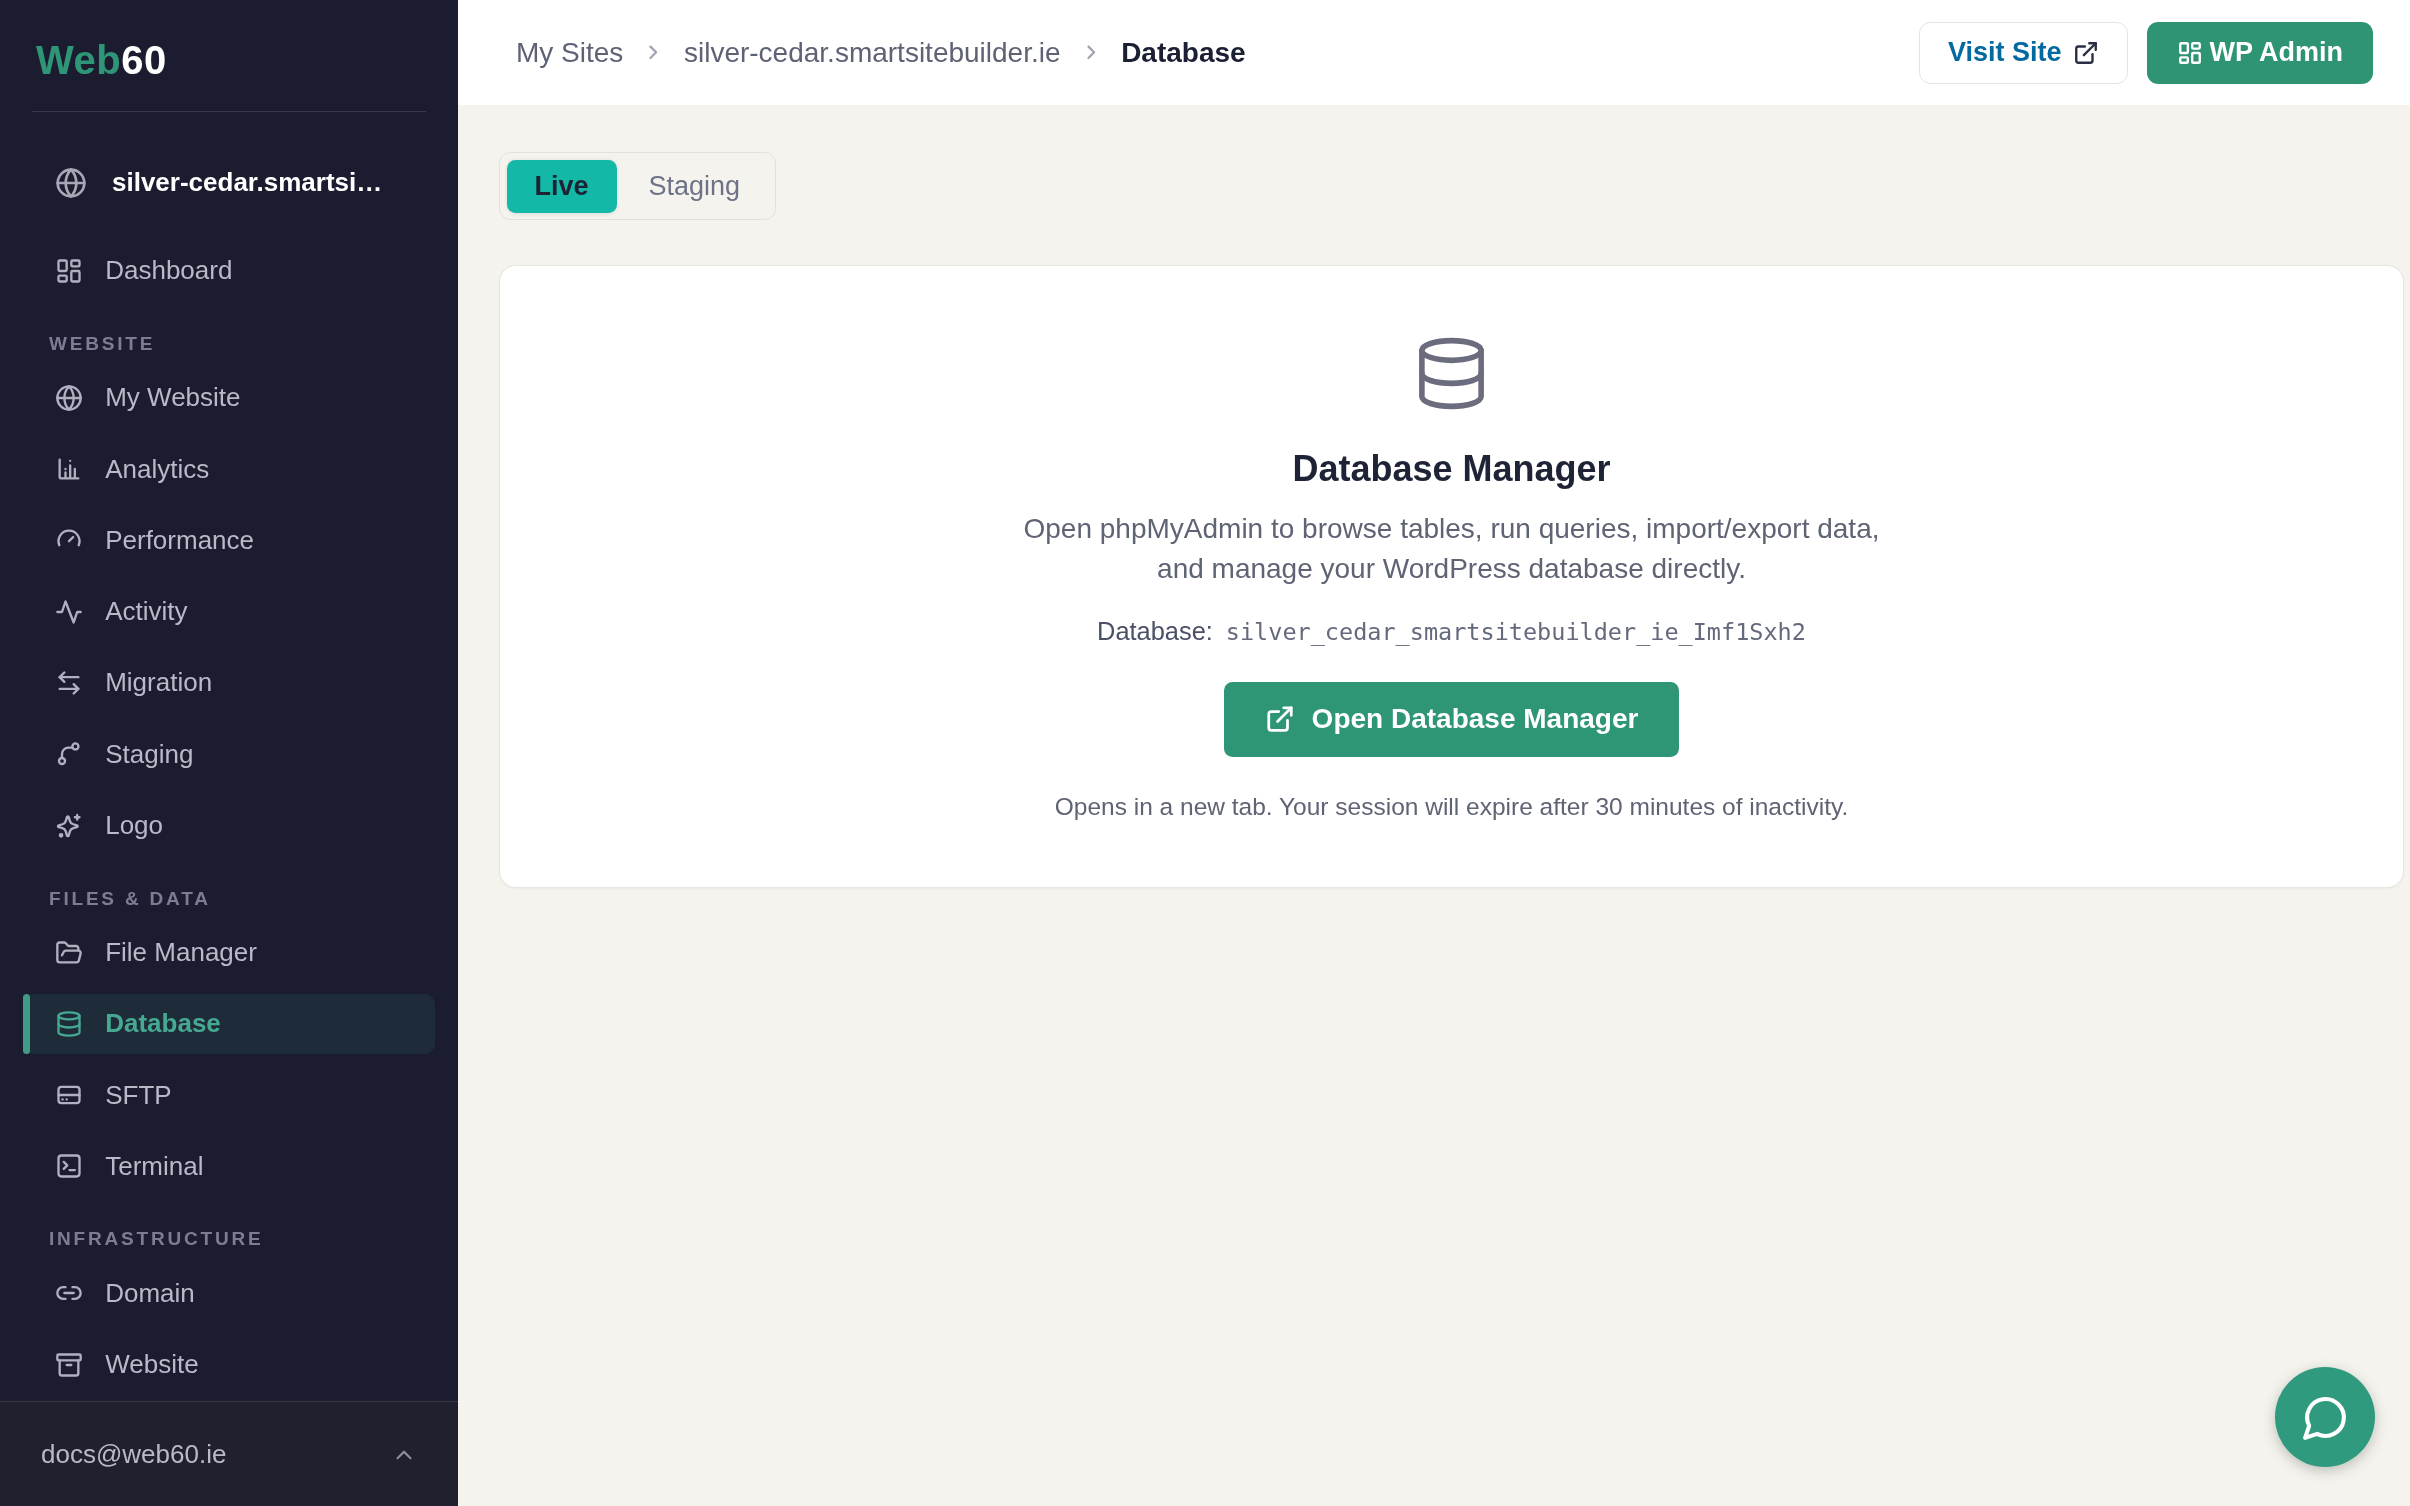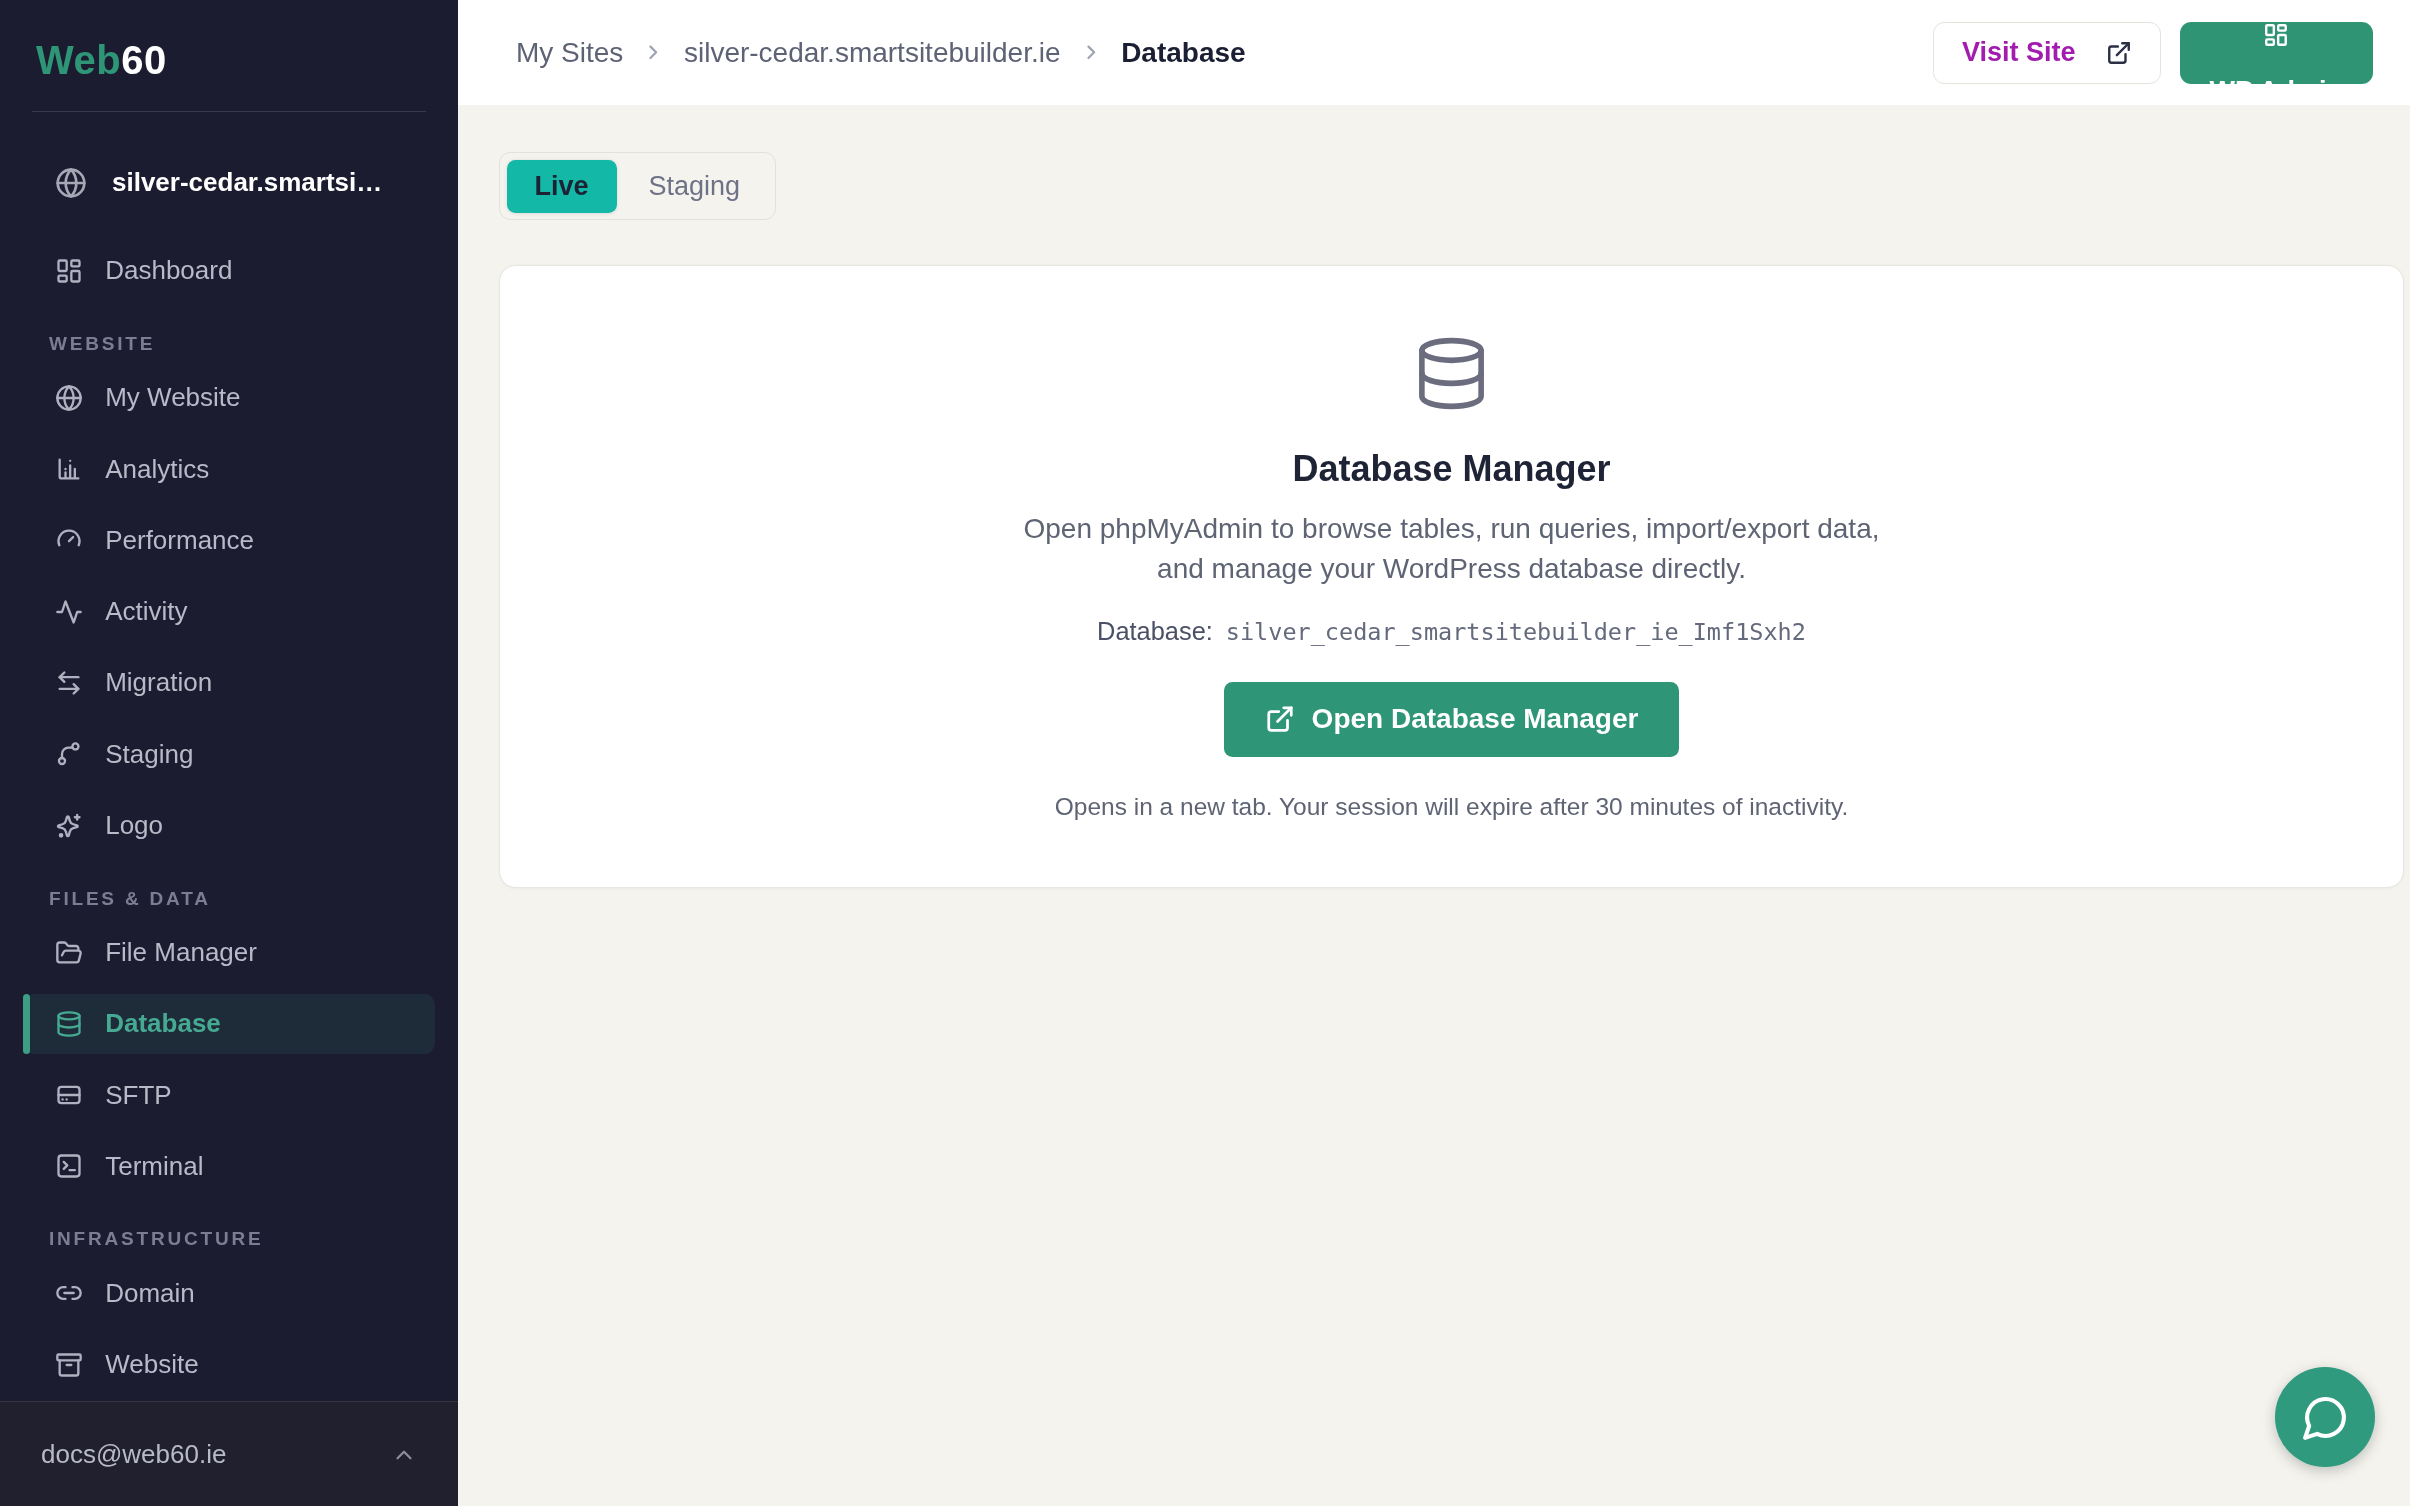--- a/index.html
+++ b/index.html
@@ -33,23 +33,23 @@
   .side-footer .chev { color:#8D8EA0; display:flex; }
 
   
   .main { flex:1 1 auto; display:flex; flex-direction:column; height:1507px; min-width:0; }
   header.topbar { height:105px; background:#FFFFFF; display:flex; align-items:center; justify-content:space-between; padding:0 38px 0 58px; flex-shrink:0; }
   .crumbs { display:flex; align-items:center; gap:19px; }
   .crumb { font-size:28px; color:#5D6275; cursor:pointer; }
   .crumb.current { color:#1A1F33; font-weight:700; cursor:default; }
   .crumb-sep { color:#A0A3B1; display:flex; }
   .top-actions { display:flex; align-items:center; gap:19px; }
-  .btn-visit { display:flex; align-items:center; gap:30px; height:62px; padding:0 28px; background:#FFFFFF; border:1.9px solid #E5E3DC; border-radius:11.3px; font-size:27px; font-weight:700; color:#a21caf; cursor:pointer; font-family:inherit; }
+  .btn-visit { display:flex; align-items:center; gap:11px; height:62px; padding:0 28px; background:#FFFFFF; border:1.9px solid #E5E3DC; border-radius:11.3px; font-size:27px; font-weight:700; color:#0369a1; cursor:pointer; font-family:inherit; }
   .btn-visit .bico { display:flex; color:#2A2F45; }
-  .btn-wpadmin { display:flex; align-items:center; gap:28px; height:62px; padding:0 30px; background:#2E9474; border:none; border-radius:11.3px; font-size:27px; font-weight:700; color:#FFFFFF; cursor:pointer; font-family:inherit;flex-direction:column; }
+  .btn-wpadmin { display:flex; align-items:center; gap:7px; height:62px; padding:0 30px; background:#2E9474; border:none; border-radius:11.3px; font-size:27px; font-weight:700; color:#FFFFFF; cursor:pointer; font-family:inherit; }
   .btn-wpadmin .bico { display:flex; color:#FFFFFF; }
 
   .content { flex:1 1 auto; background:#F5F3EE; padding:47px 7.5px 0 41px; position:relative; }
 
   .tabs { display:inline-flex; align-items:center; border:0.9px solid #E3E1D9; border-radius:11.3px; padding:6.6px; gap:3.8px; }
   .tab { font-size:27px; padding:0 28px; height:53px; display:flex; align-items:center; border-radius:8.5px; color:#6E7286; cursor:pointer; }
   .tab.active { background:#14b8a6; color:#1D2235; font-weight:700; box-shadow:0 0.9px 3.8px rgba(20,20,40,.10); }
 
   .card { margin-top:45px; width:1905px; background:#FFFFFF; border:0.9px solid #E8E6E0; border-radius:17px; box-shadow:0 0.9px 2.8px rgba(20,20,40,.04); padding:68px 56px 66px 56px; text-align:center; }
   .card .db-ico { color:#6B6C7E; display:inline-flex; }

